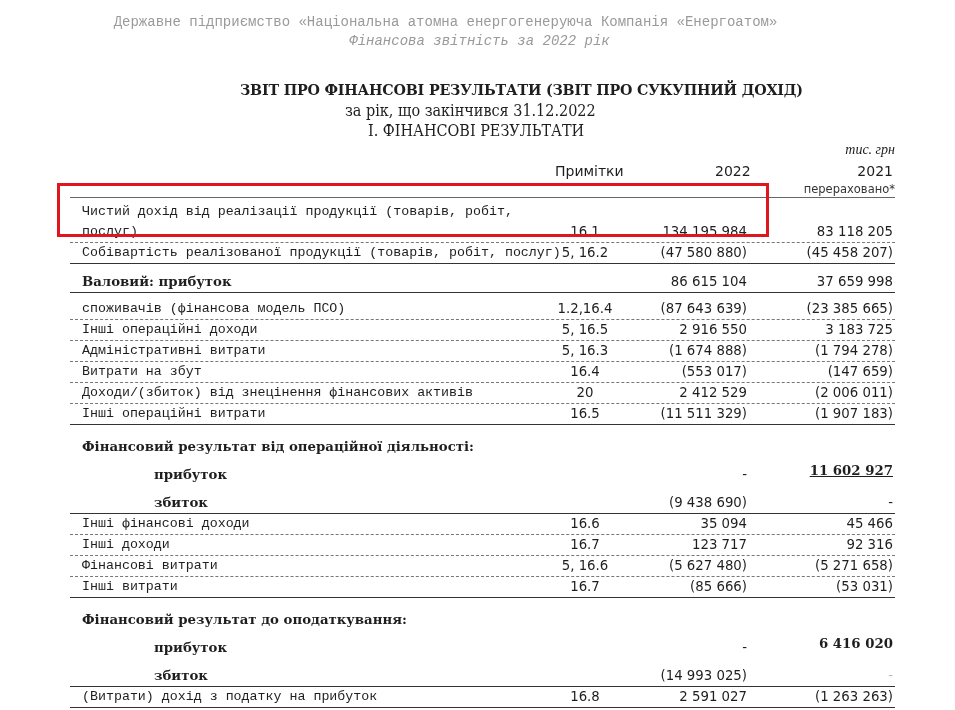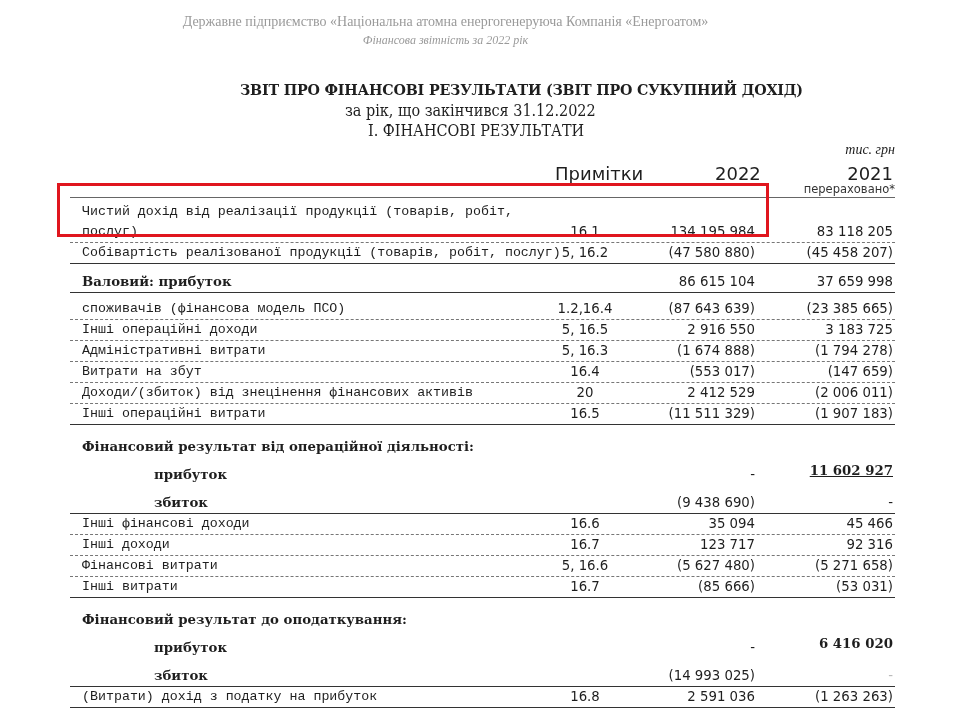--- a/index.html
+++ b/index.html
@@ -1,41 +1,41 @@
 <!DOCTYPE html>
 <html><head>
 <meta charset="utf-8">
 <style>
   html, body { margin:0; padding:0; background:#ffffff; }
   body { width:955px; height:710px; position:relative; overflow:hidden;
          font-family:"DejaVu Serif","Liberation Serif",serif; color:#1e1e1e; }
   .hdr { position:absolute; left:0; width:891px; text-align:center;
-         font-family:Liberation Serif, serif; color:#9a9a9a; }
+         font-family:Liberation Mono, monospace; color:#9a9a9a; }
   .hdr1 { top:14px; font-size:14px; }
-  .hdr2 { top:33px; font-size:12px; font-style:italic; }
+  .hdr2 { top:33px; font-size:14px; font-style:italic;padding-left:34px; }
   .title { position:absolute; left:240px; top:80px; font-size:15.5px; font-weight:bold;
            font-family:"DejaVu Serif",serif; letter-spacing:-0.2px; transform:scaleX(0.92); transform-origin:left; white-space:nowrap; }
   .sub1 { position:absolute; left:345px; top:101px; font-size:16px; transform:scaleX(0.9); transform-origin:left; white-space:nowrap; }
   .sub2 { position:absolute; left:368px; top:121px; font-size:16px; transform:scaleX(0.9); transform-origin:left; white-space:nowrap; }
   .units { position:absolute; right:60px; top:142px; font-size:14px; font-style:italic; font-family:"Liberation Serif",serif; }
-  .colh { position:absolute; top:163px; font-size:18px; font-family:"DejaVu Sans",sans-serif;text-align:center; }
+  .colh { position:absolute; top:163px; font-size:14px; font-family:"DejaVu Sans",sans-serif;text-align:center; }
   .colh.notes { left:555px; }
   .colh.y22 { left:715px; }
   .colh.y21 { right:62px; }
   .restated { position:absolute; right:60px; top:182px; font-size:11.5px; color:#333; font-family:"DejaVu Sans",sans-serif; }
   .table { position:absolute; left:70px; top:195px; width:825px; }
   .row { position:relative; border-bottom:1px dashed #777; font-family:"DejaVu Sans",sans-serif; font-size:13.3px; }
   .row.solid { border-bottom:1.5px solid #333; }
   .row .lbl { padding-left:12px; line-height:20px; white-space:nowrap;font-family:Liberation Mono, monospace; }
   .row .lbl.bold { font-weight:bold; font-family:"DejaVu Serif",serif;margin-top:8px; }
   .row .lbl.ind { padding-left:84px; }
   .row .lbl.ind2 { padding-left:30px; }
   .row .c { position:absolute; bottom:0; line-height:20px; white-space:nowrap; }
   .row .note { left:470px; width:90px; text-align:center; }
-  .row .v22 { right:140px; text-align:right; }
+  .row .v22 { right:148px; text-align:right; }
   .row .v21 { right:2px; text-align:right; }
   .row .c.bold { font-weight:bold; font-family:"DejaVu Serif",serif; }
   .highlight { position:absolute; left:57px; top:183px; width:712px; height:54px;
                border:3px solid #e0161e; box-sizing:border-box; }
 </style>
 </head>
 <body>
 
 <div class="hdr hdr1">Державне підприємство «Національна атомна енергогенеруюча Компанія «Енергоатом»</div>
 <div class="hdr hdr2">Фінансова звітність за 2022 рік</div>
@@ -155,21 +155,21 @@
     </div>
     <div style="position:relative;">
       <div class="lbl bold ind">збиток</div>
       <span class="c v22">(14 993 025)</span>
       <span class="c v21" style="color:#bbb;">-</span>
     </div>
   </div>
   <div class="row solid">
     <div class="lbl">(Витрати) дохід з податку на прибуток</div>
     <span class="c note">16.8</span>
-    <span class="c v22">2 591 036</span>
+    <span class="c v22">2 591 027</span>
     <span class="c v21">(1 263 263)</span>
   </div>
 
   <div class="row solid" style="padding-top:6px;">
     <div class="lbl bold">Чистий фінансовий результат:</div>
     <div style="position:relative;">
       <div class="lbl bold ind2">прибуток</div>
       <span class="c v22">-</span>
       <span class="c v21 bold" style="bottom:4px;">5 152 757</span>
     </div>

